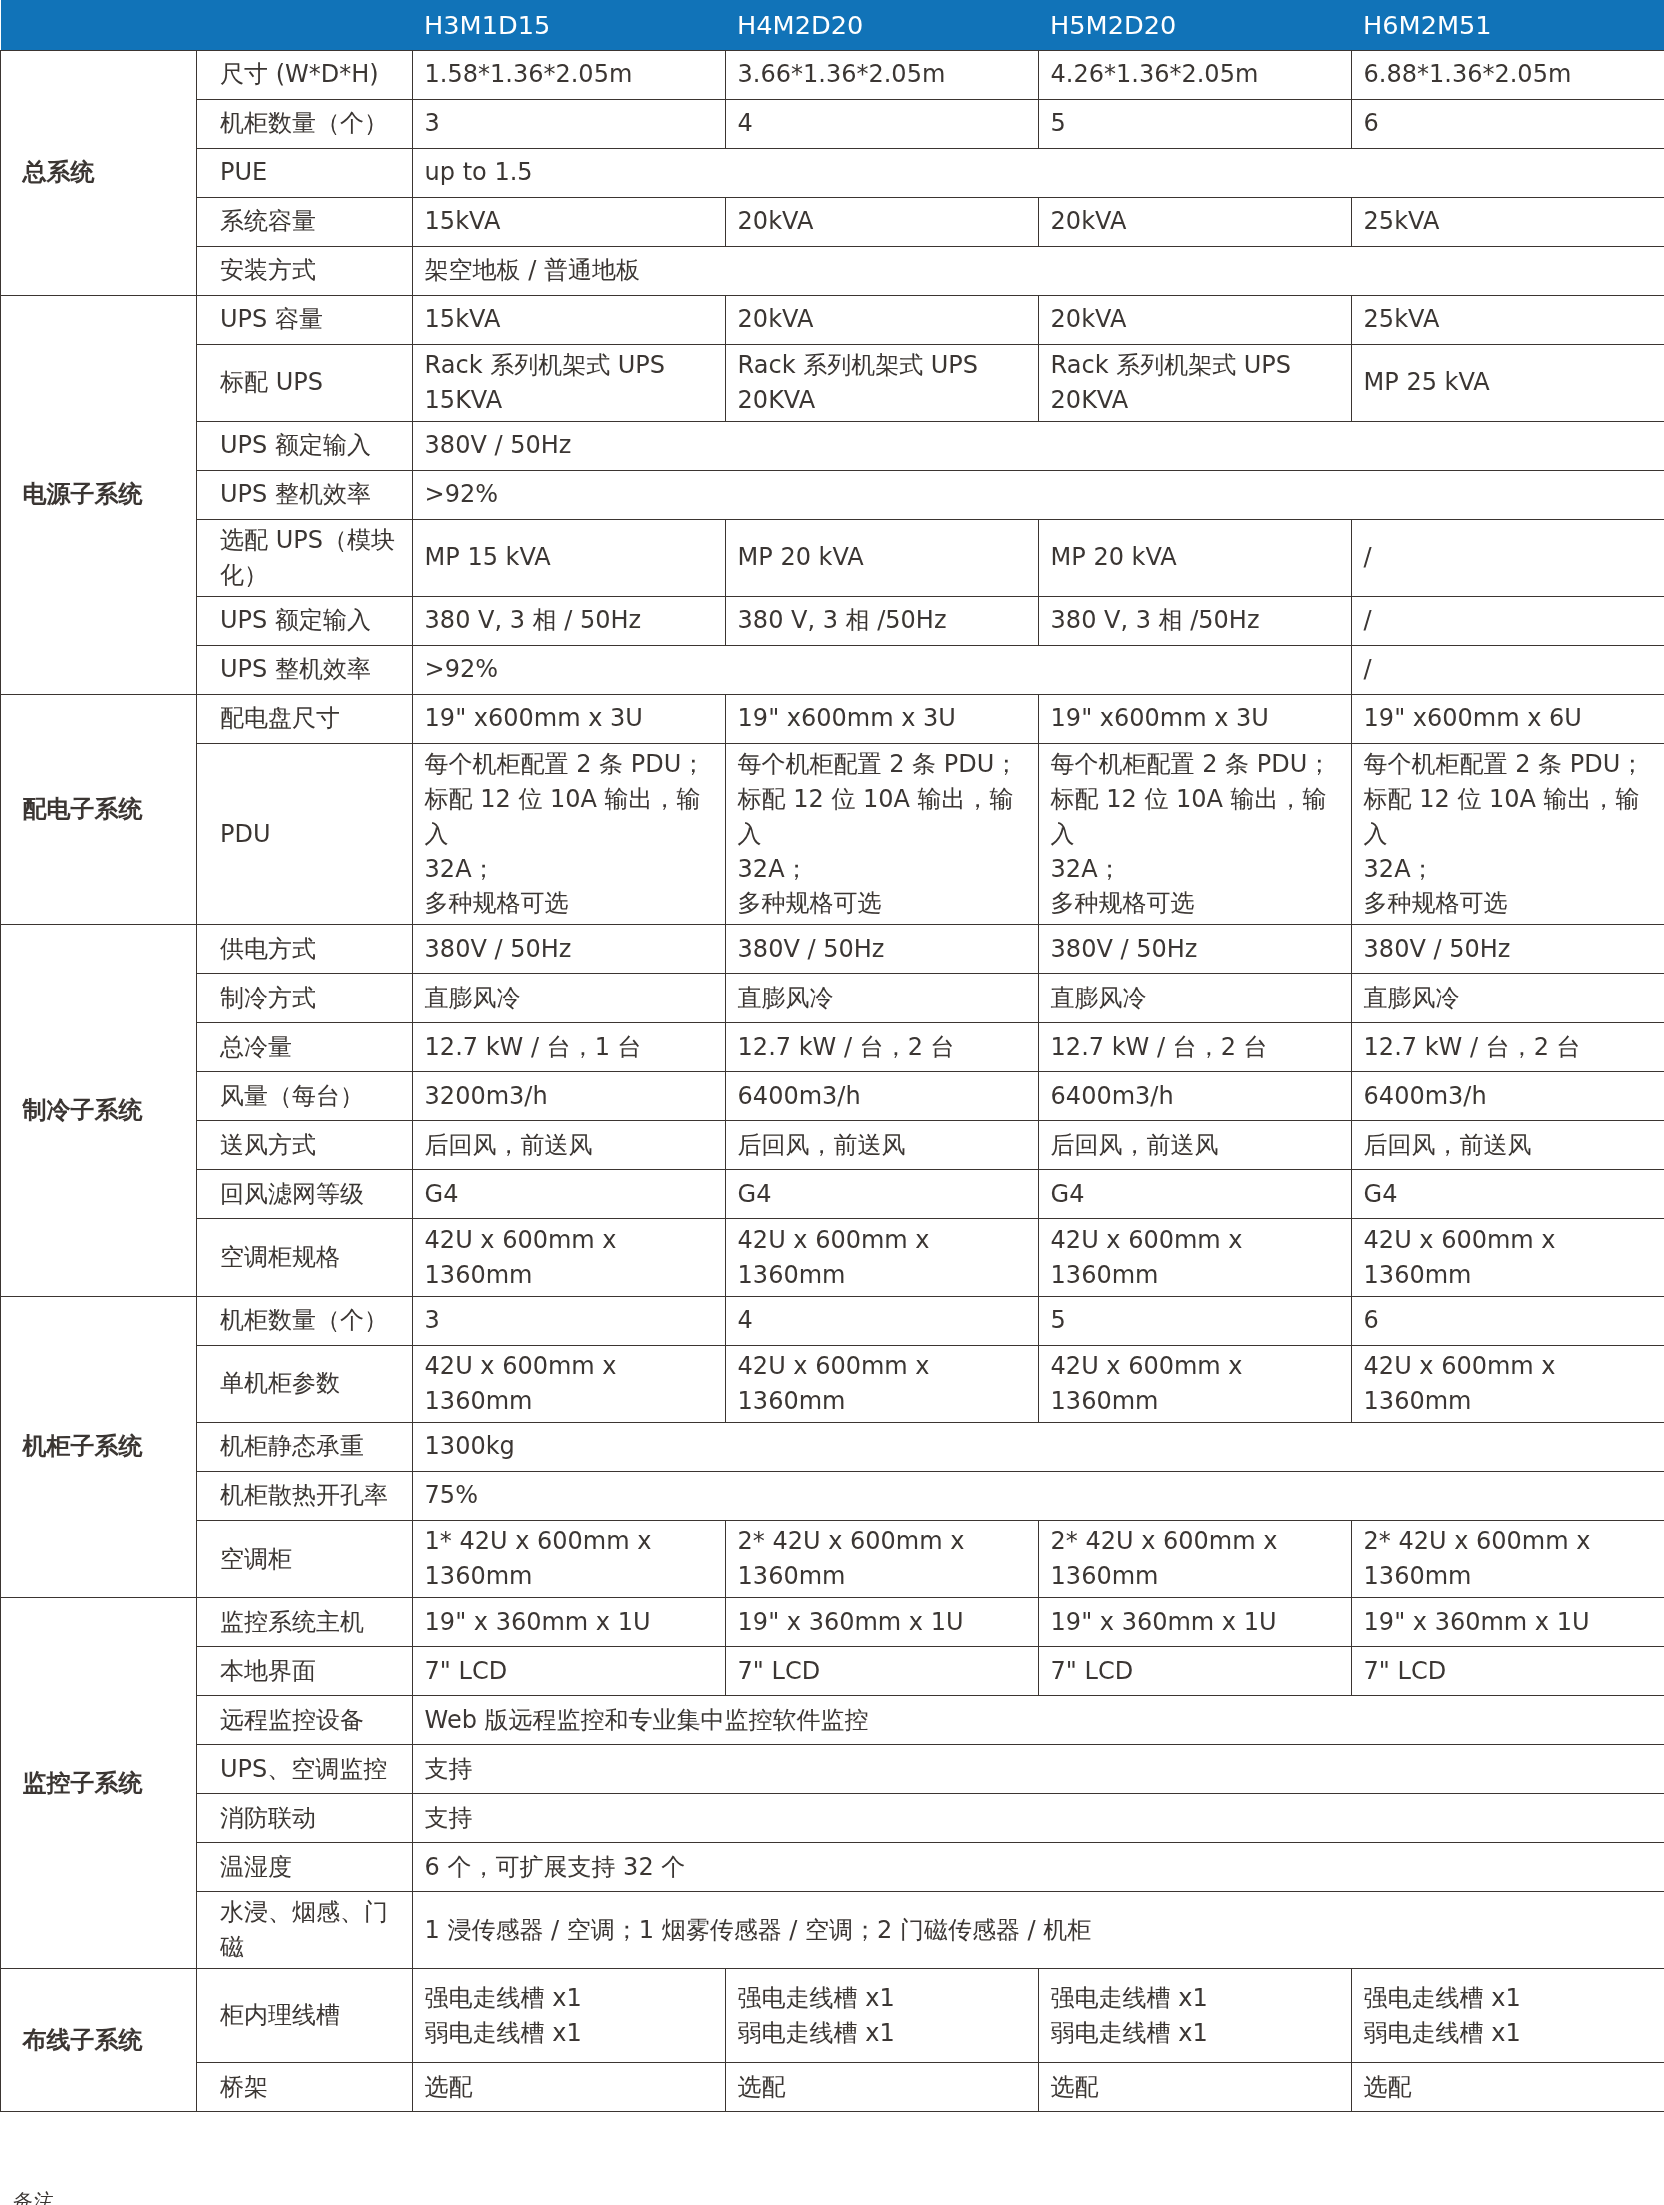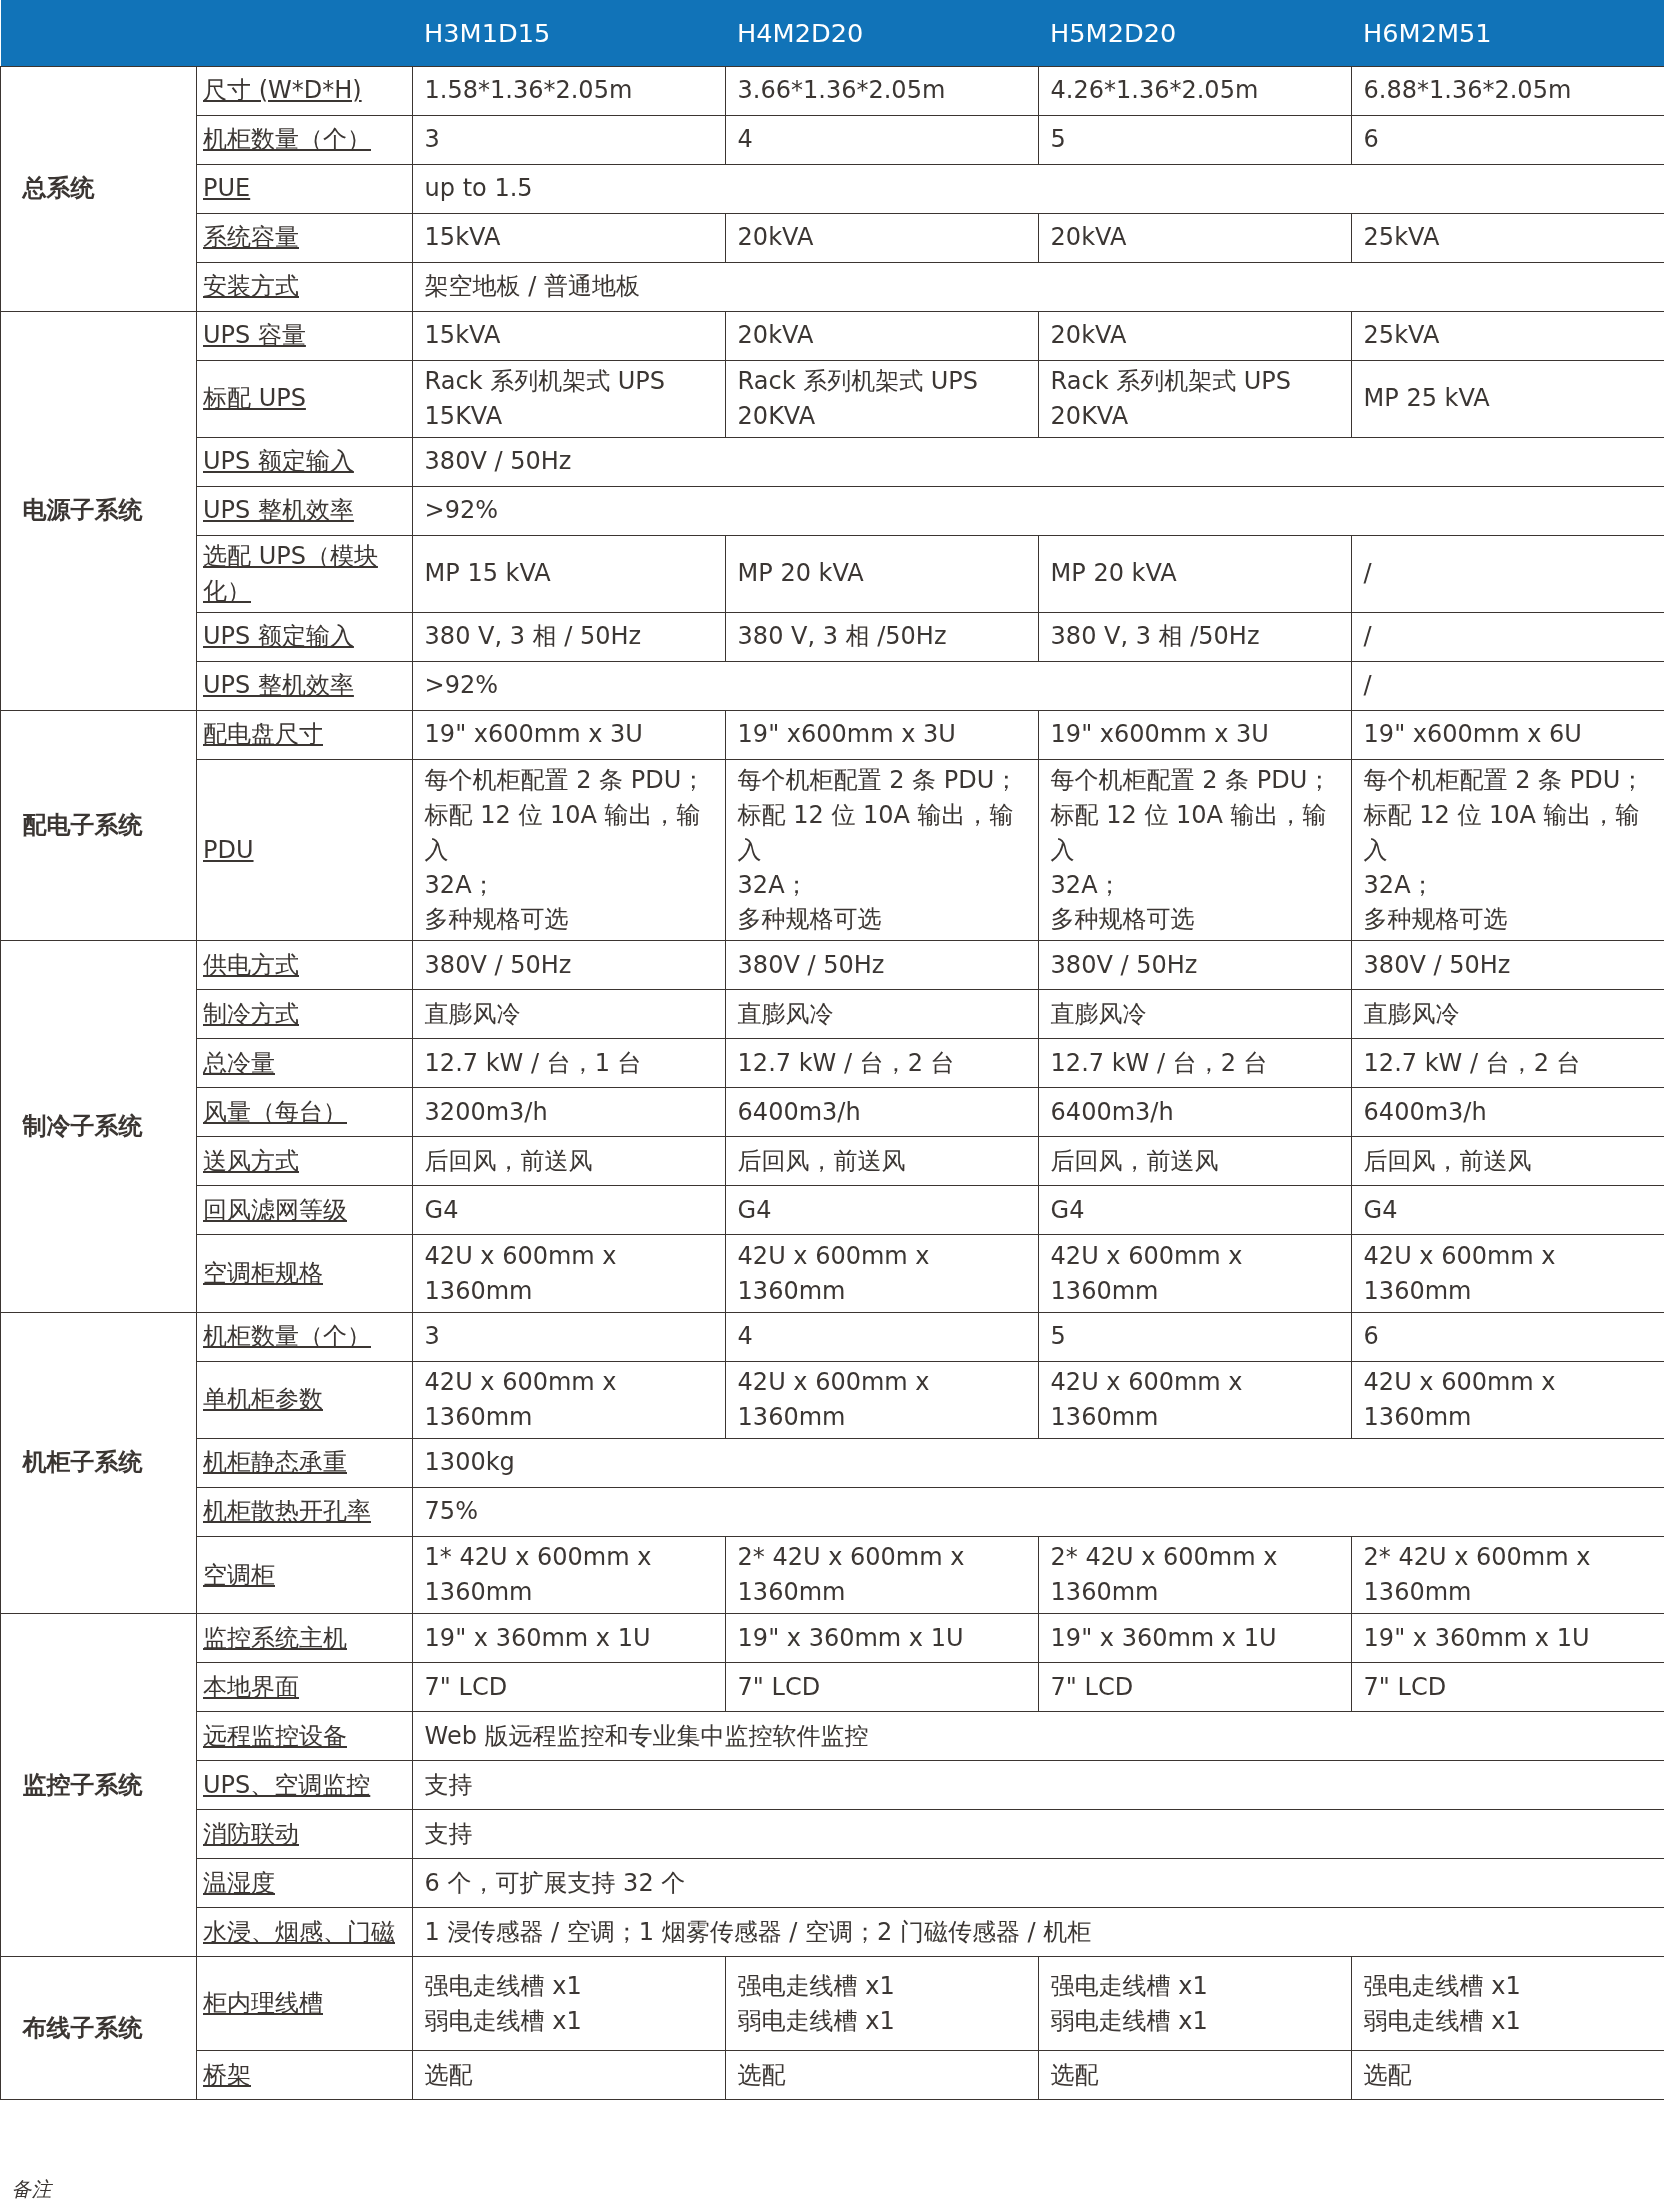--- a/index.html
+++ b/index.html
@@ -11,21 +11,21 @@
   }
   table.spec{
     border-collapse:collapse;
     table-layout:fixed;
     width:1664px;
   }
   col.c-grp{width:196px;}
   col.c-lbl{width:216px;}
   col.c-v{width:313px;}
   tr{height:49px;}
-  tr.r-head{height:66px;}
+  tr.r-head{height:50px;}
   tr.r-pdu{height:145px;}
   tr.r-2l{height:94px;}
   th{
     background:#1173b8;
     color:#ffffff;
     font-weight:normal;
     font-size:25.6px;
     text-align:left;
     padding:0 6.6px 0 11.6px;
     border:0;
@@ -34,21 +34,21 @@
   td{
     border:1.7px solid #3b3531;
     font-size:24px;
     line-height:1.45;
     padding:3.3px 8.3px 3.3px 11.6px;
     vertical-align:middle;
     white-space:pre-line;
     overflow:hidden;
   }
   td.grp{padding-left:21.5px;font-weight:bold;}
-  td.lbl{padding-left:6px;text-decoration:underline;}
+  td.lbl{padding-left:23px;}
   td.val{padding-left:11.6px;}
   .notes{padding:76px 0 0 11.6px;}
   .notes-title{font-size:20px;font-style:italic;}
 </style>
 </head>
 <body>
 
 <table class="spec">
   <colgroup>
     <col class="c-grp">

